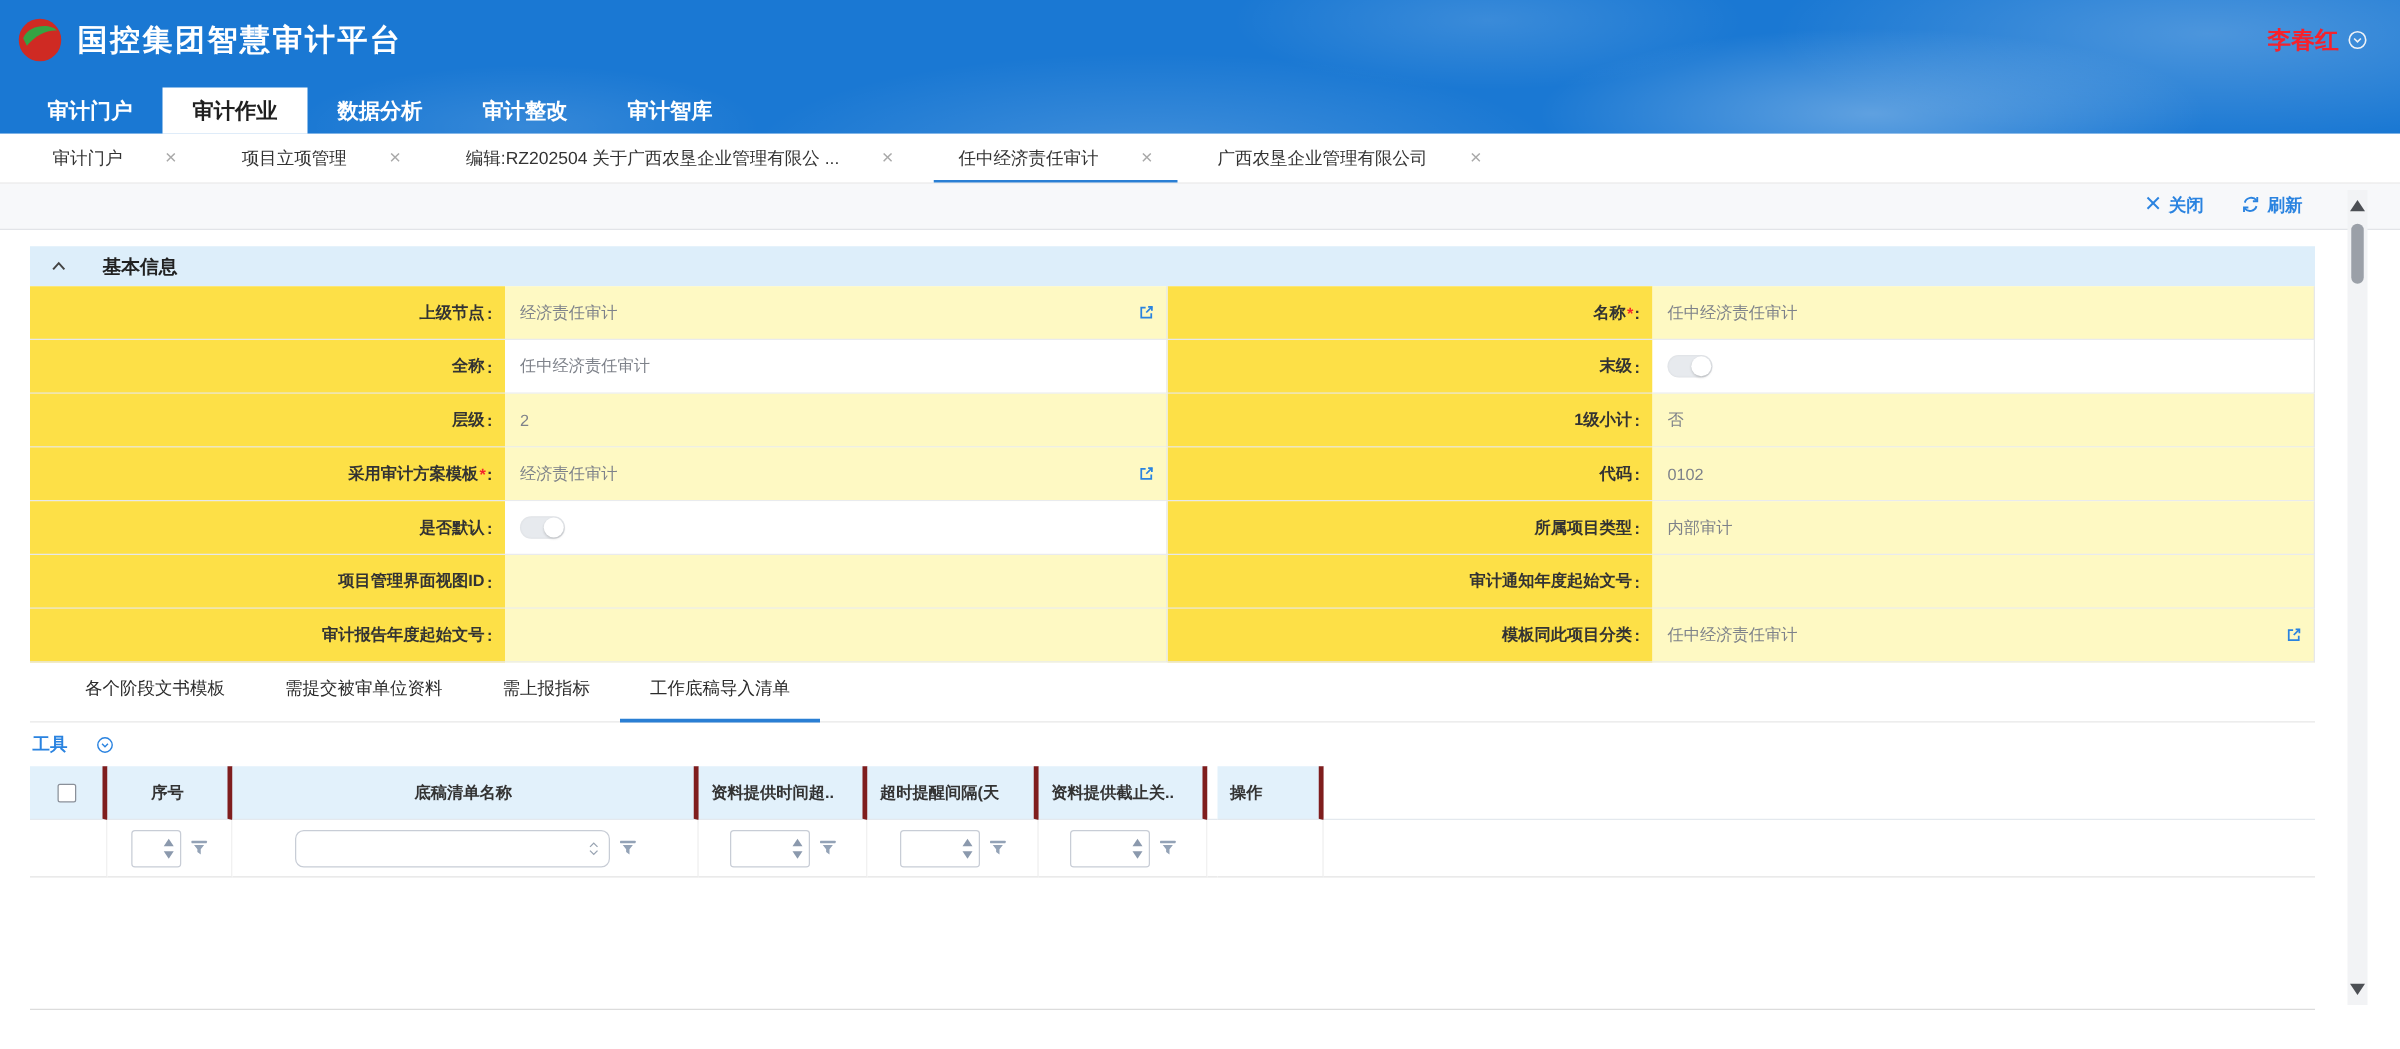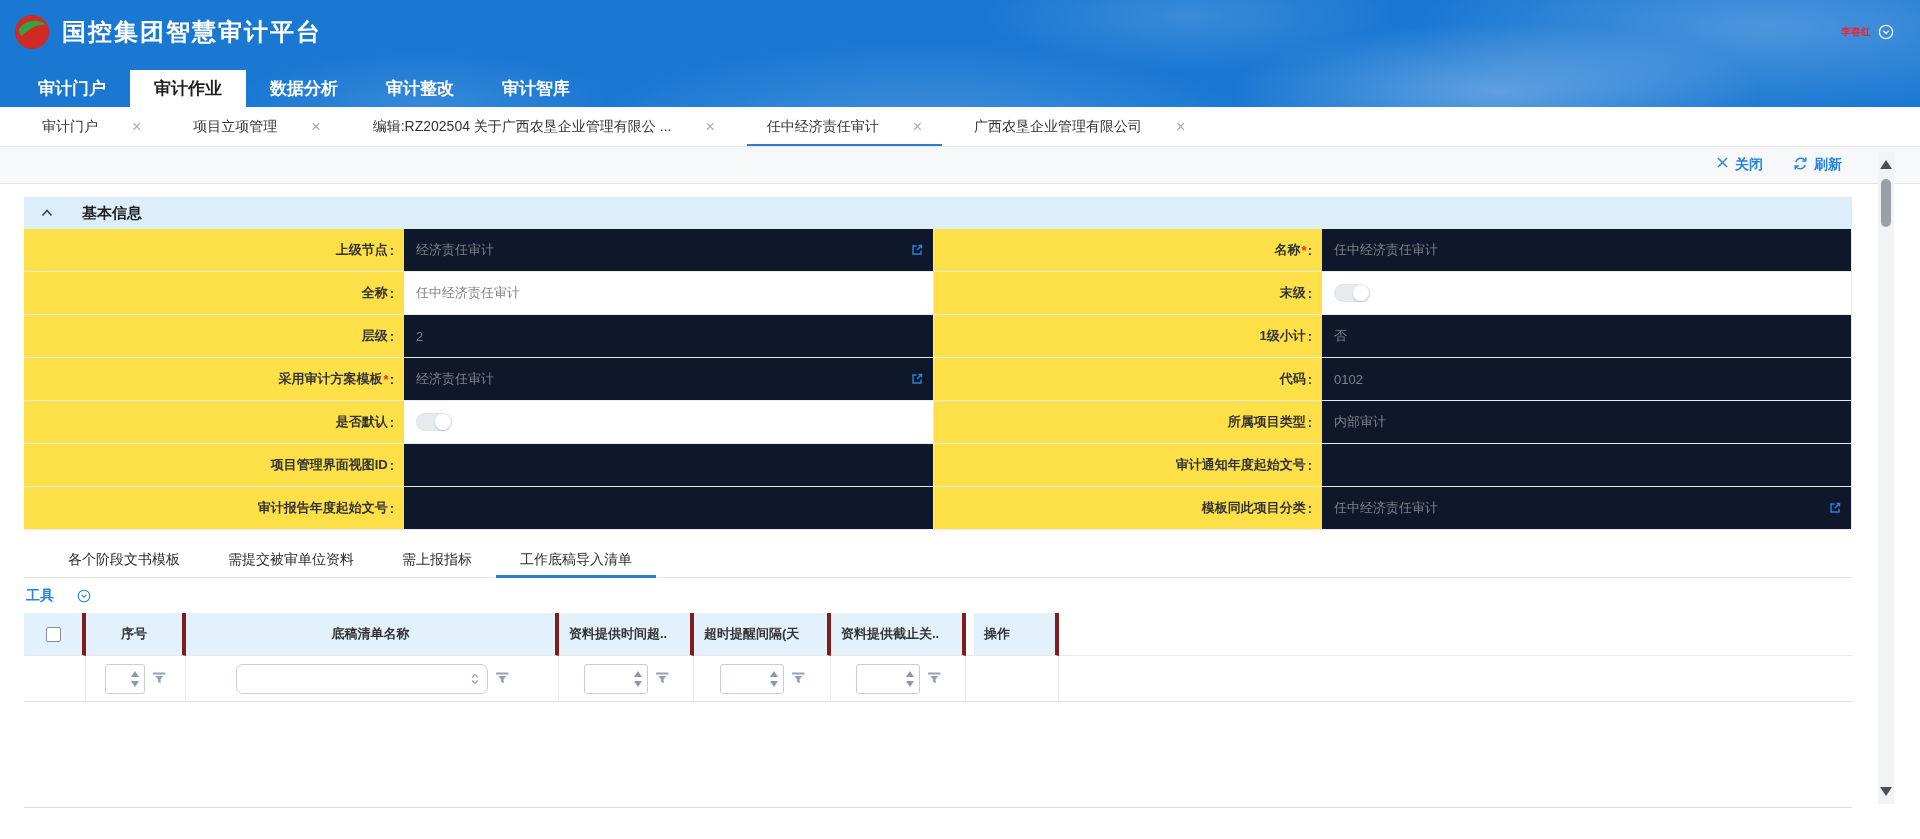--- a/index.html
+++ b/index.html
@@ -16,21 +16,21 @@
       radial-gradient(ellipse 430px 110px at 78% 85%, rgba(255,255,255,.30), transparent 62%),
       radial-gradient(ellipse 560px 140px at 92% 25%, rgba(255,255,255,.22), transparent 62%),
       radial-gradient(ellipse 520px 130px at 48% 115%, rgba(255,255,255,.17), transparent 62%),
       radial-gradient(ellipse 330px 90px at 62% 15%, rgba(255,255,255,.14), transparent 62%),
       radial-gradient(ellipse 300px 80px at 22% 95%, rgba(255,255,255,.12), transparent 62%);
   }
   .hero-top{ height:64px; display:flex; align-items:center; padding:0 26px 0 14px; }
   .logo{ width:36px; height:36px; margin-right:12px; flex:0 0 auto; }
   .app-title{ color:#fff; font-size:24px; font-weight:bold; letter-spacing:2px; }
   .user-box{ margin-left:auto; display:flex; align-items:center; gap:7px; cursor:pointer; }
-  .user-name{ color:#f5222d; font-size:10px; font-weight:bold; }
+  .user-name{ color:#f5222d; font-size:19px; font-weight:bold; }
   .nav-row{ height:43px; display:flex; align-items:flex-end; padding-left:14px; }
   .nav-tab{
     height:37px; display:flex; align-items:center; padding:0 24px;
     color:#fff; font-size:17px; font-weight:bold; cursor:pointer;
   }
   .nav-tab.active{ background:#fff; color:#1f1f1f; }
   
   .doc-tabs{ height:40px; background:#fff; border-bottom:1px solid #e6e6e6; display:flex; align-items:stretch; padding-left:16px; }
   .doc-tab{ position:relative; display:flex; align-items:center; gap:34px; padding:0 26px; cursor:pointer; }
   .doc-tab-label{ font-size:14px; color:#333; }
@@ -51,32 +51,32 @@
   .section-title{ font-size:15px; font-weight:bold; color:#222; }
   
   .form-grid{ display:grid; grid-template-columns:380px 530px 388px 530px; }
   .f-label{
     background:#fde047; height:43px; display:flex; align-items:center; justify-content:flex-end;
     padding-right:10px; font-size:13px; font-weight:bold; color:#333; border-bottom:1px solid #e6e8ea;
   }
   .f-label .mark{ color:#f5222d; margin:0 1px; }
   .f-value{
     position:relative; height:43px; display:flex; align-items:center; padding:0 30px 0 12px;
-    font-size:13px; color:#7e828a; background:#0f172a; border-bottom:1px solid #e9ebee; border-right:1px solid #e6e8ea;
+    font-size:13px; color:#7e828a; background:#fef9c3; border-bottom:1px solid #e9ebee; border-right:1px solid #e6e8ea;
   }
   .f-value.white{ background:#fff; }
   .link-btn{ position:absolute; right:9px; top:50%; transform:translateY(-50%); cursor:pointer; display:flex; }
   .toggle{
     width:36px; height:18px; border-radius:9px; background:#e7eaee; position:relative; cursor:pointer;
     box-shadow:inset 0 0 2px rgba(0,0,0,.08);
   }
   .toggle .knob{ position:absolute; top:1px; right:1px; width:16px; height:16px; border-radius:50%; background:#fff; box-shadow:0 1px 2px rgba(0,0,0,.18); }
   
   .sub-tabs{ margin-top:12px; height:36px; border-bottom:1px solid #e7e7e7; display:flex; padding-left:20px; }
-  .sub-tab{ position:relative; display:flex; align-items:center; padding:0 24px; font-size:14px; color:#2b2b2b; cursor:pointer; }
+  .sub-tab{ position:relative; display:flex; align-items:flex-start; padding:0 24px; font-size:14px; color:#2b2b2b; cursor:pointer; }
   .sub-tab.active::after{ content:""; position:absolute; left:0; right:0; bottom:-1px; height:3px; background:#2a7fd4; }
   
   .tools-row{ height:35px; display:flex; align-items:center; gap:23px; padding-left:2px; }
   .tools-label{ color:#2a83e0; font-size:14px; font-weight:bold; cursor:pointer; }
   
   .t-row{ display:grid; grid-template-columns:62px 100px 373px 135px 137px 135px 8px 85px 1fr; }
   .th{
     height:43px; background:#e2f1fb; display:flex; align-items:center; justify-content:center;
     font-size:13px; font-weight:bold; color:#333; border-right:4px solid #7f1d1d; border-bottom:1px solid #e4e9ee;
     overflow:hidden; white-space:nowrap;

